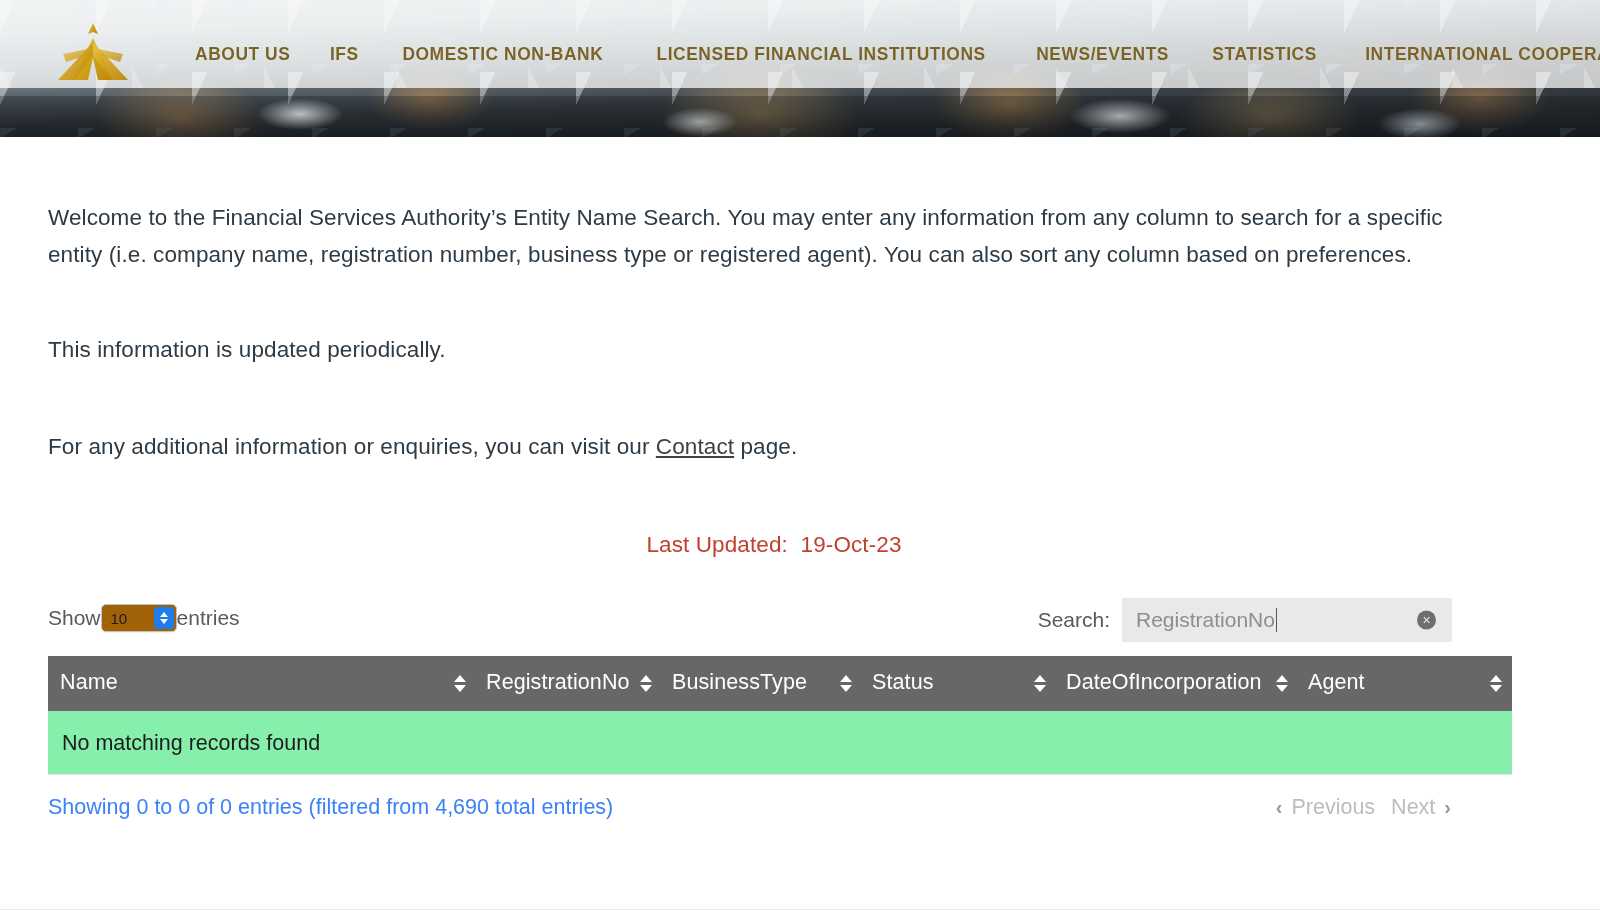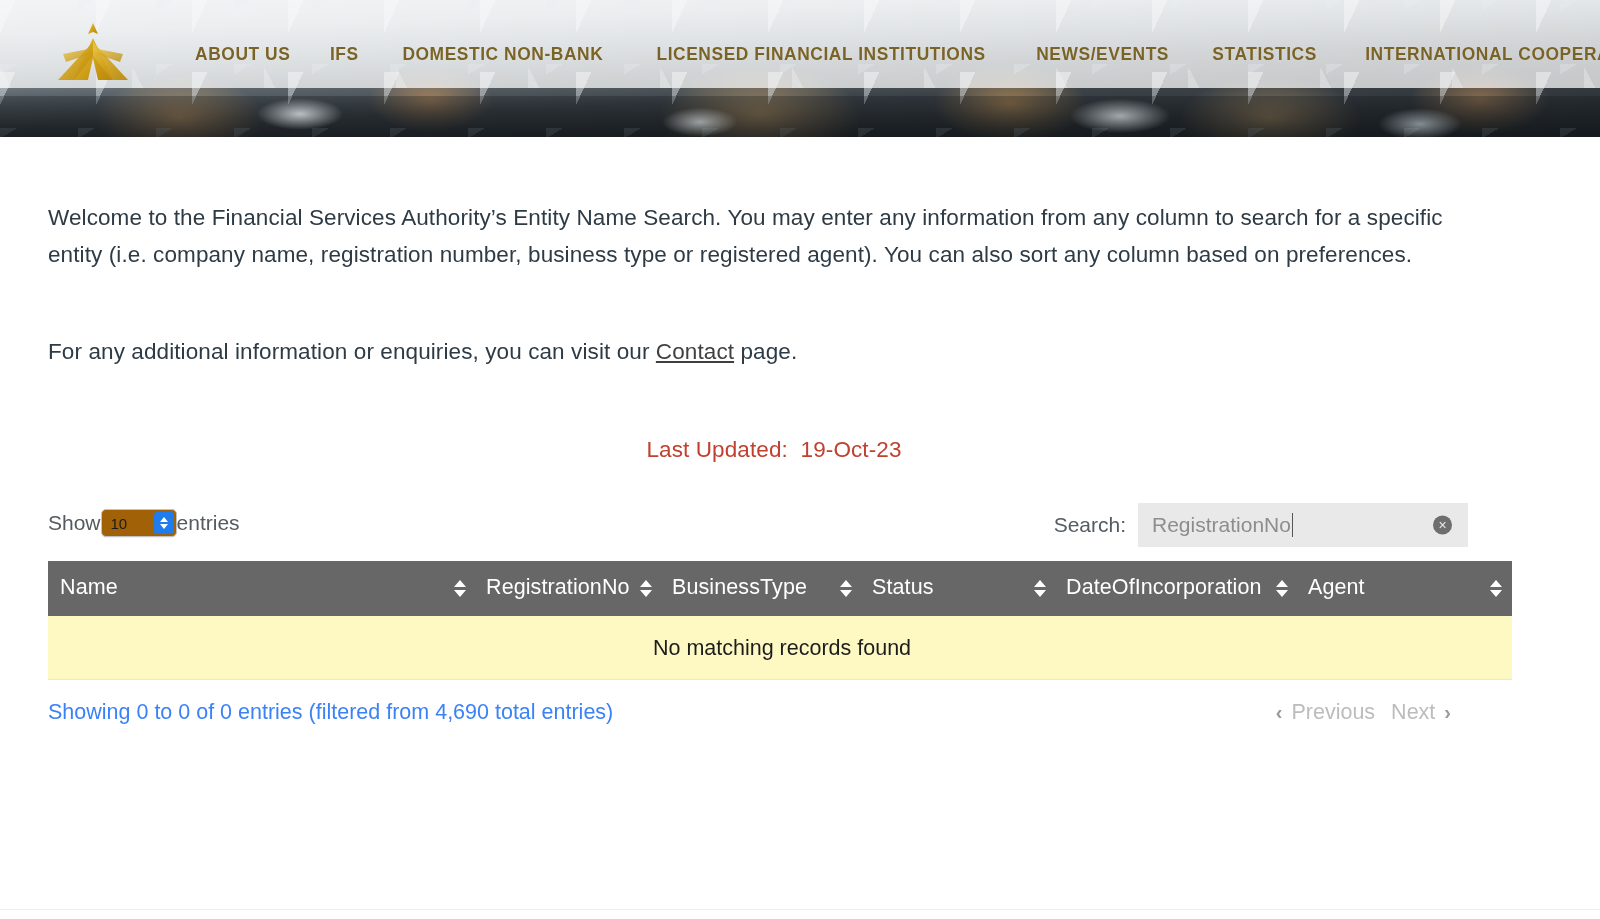--- a/index.html
+++ b/index.html
@@ -178,21 +178,21 @@
   .step-arrow {
     width: 0; height: 0;
     border-left: 4px solid transparent;
     border-right: 4px solid transparent;
   }
   .step-up   { border-bottom: 5px solid #ffffff; }
   .step-down { border-top: 5px solid #ffffff; }
 
   #search-wrap {
     position: absolute;
-    right: 32px; top: 0;
+    right: 48px; top: 0;
     display: flex;
     align-items: center;
     gap: 12px;
   }
   #search-label {
     color: #555b60;
     font-size: 21px;
   }
   #search-field {
     position: relative;
@@ -267,22 +267,21 @@
     border-right: 6px solid transparent;
   }
   .sort-icon i.up   { border-bottom: 7px solid #ffffff; }
   .sort-icon i.down { border-top: 7px solid #ffffff; }
 
   #empty-row td {
     padding: 20px 10px 18px 14px;
     font-size: 21.5px;
     color: #1d1d1d;
     border-bottom: 1px solid #e6e6e6;
-    background: #fef9c3;
-    text-align: center;
+    background: #86efac;
   }
 
   
   #table-footer {
     position: relative;
     height: 60px;
     margin-top: 14px;
   }
   #table-info {
     position: absolute;
@@ -352,20 +351,21 @@
         <a class="navlink" href="#">STATISTICS</a>
         <a class="navlink" href="#">INTERNATIONAL COOPERATION</a>
       </div>
   </nav>
 </header>
 
 <main id="content">
 
   <p class="intro-p" id="p-welcome">Welcome to the Financial Services Authority’s Entity Name Search. You may enter any information from any column to search for a specific entity (i.e. company name, registration number, business type or registered agent). You can also sort any column based on preferences.</p>
 
+  <p class="intro-p" id="p-periodic">This information is updated periodically.</p>
 
   <p class="intro-p" id="p-contact">
     <span>For any additional information or enquiries, you can visit our </span><a id="contact-link" href="#">Contact</a><span> page.</span>
   </p>
 
   <div id="last-updated">
     <span>Last Updated:</span>
     &nbsp;<span>19-Oct-23</span>
   </div>
 

